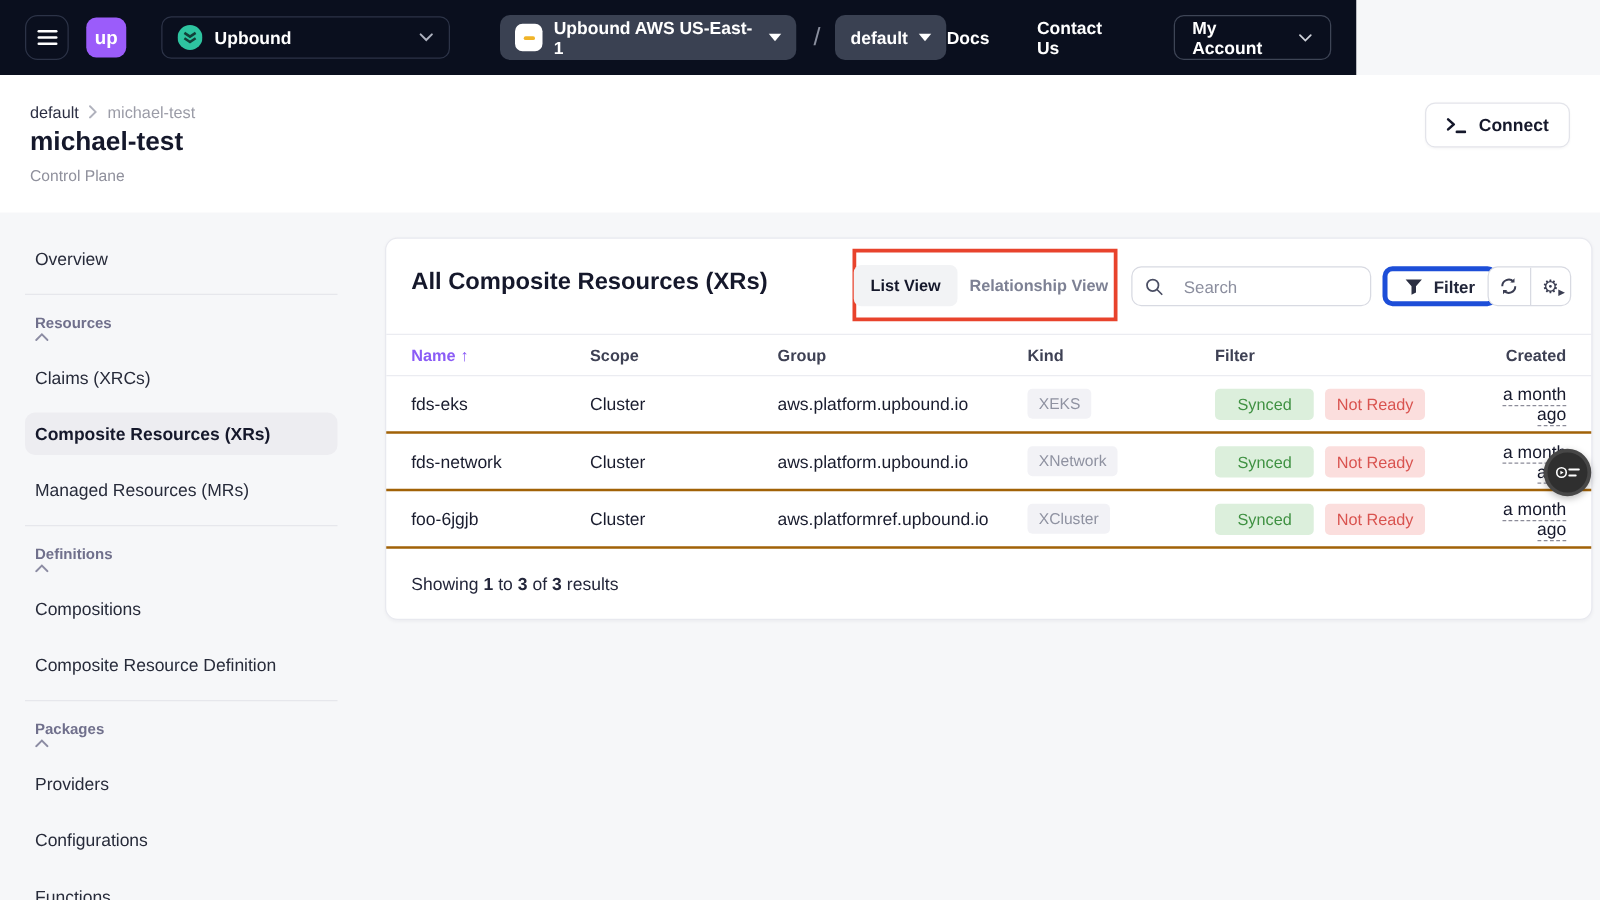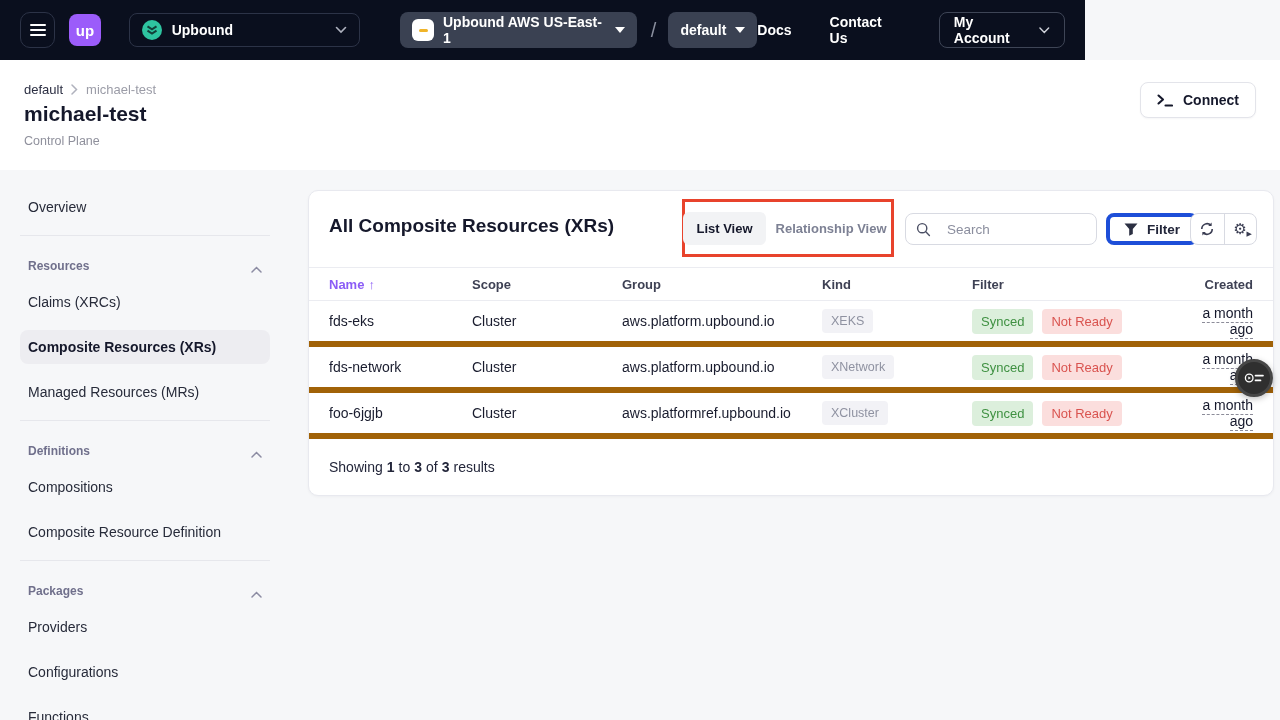--- a/index.html
+++ b/index.html
@@ -40,22 +40,22 @@
   .connect-btn { position:absolute; right:24px; top:22px; height:36px; background:#fff; border:1px solid #e3e4ea;
                  border-radius:8px; display:flex; align-items:center; gap:10px; padding:0 16px;
                  font-size:14px; font-weight:800; color:#15182b; cursor:pointer; box-shadow:0 1px 2px rgba(20,24,43,.04); }
 
   
   .sidebar { position:absolute; left:20px; top:190px; width:250px; }
   .side-item { height:34px; display:flex; align-items:center; padding:0 8px; border-radius:8px;
                font-size:14px; color:#272b3a; cursor:pointer; margin-bottom:11px; }
   .side-item.active { background:#ededf1; font-weight:800; color:#15182b; }
   .side-div { border-top:1px solid #e6e7ec; margin:5px 0 15px 0; }
-  .section-head { display:flex; align-items:flex-end; justify-content:space-between; padding:0 8px;
-                  height:22px; margin-bottom:12px; cursor:pointer; }
+  .section-head { display:flex; align-items:flex-start; justify-content:space-between; padding:0 8px;
+                  height:22px; margin-bottom:12px; cursor:pointer;flex-direction:column; }
   .section-head .t { font-size:12px; font-weight:800; color:#70708c; }
 
   
   .card { position:absolute; left:308px; top:190px; width:966px; background:#fff;
           border:1px solid #e8e9ef; border-radius:10px; box-shadow:0 1px 3px rgba(20,24,43,.04); }
   .card-header { position:relative; height:76px; }
   .card-title { position:absolute; left:20px; top:24px; font-size:19px; font-weight:800; color:#15182b; }
   .annotation-box { position:absolute; left:373px; top:8px; width:212px; height:58px;
                     border:3px solid #e8432c; display:flex; align-items:center; justify-content:center; gap:4px; }
   .toggle-active { background:#f2f3f5; border-radius:6px; padding:9px 13px; font-size:13px; font-weight:800; color:#15182b; cursor:pointer; white-space:nowrap; }
@@ -73,26 +73,26 @@
   .icon-cell + .icon-cell { border-left:1px solid #d8dae2; }
   .gear-wrap { position:relative; font-family:"DejaVu Sans",sans-serif; color:#3a3d52; font-size:15px; line-height:1; }
   .gear-wrap .mini-tri { position:absolute; right:-5px; bottom:-1px; font-size:7px; color:#3a3d52; }
 
   
   .thead, .trow { display:grid; grid-template-columns:143px 150px 200px 150px 210px 1fr; align-items:center; padding:0 20px; }
   .thead { height:34px; border-top:1px solid #ebecf1; border-bottom:1px solid #ebecf1;
            font-size:13px; font-weight:800; color:#3e4154; }
   .th-name { color:#8b5cf6; display:flex; align-items:center; gap:4px; cursor:pointer; }
   .th-created, .td-created { text-align:right; }
-  .trow { height:46px; border-bottom:6px solid #a16207; font-size:14px; color:#191c2e; }
+  .trow { height:46px; border-bottom:2px solid #a16207; font-size:14px; color:#191c2e; }
   .trow:last-of-type { border-bottom:1px solid #ebecf1; }
   .kind-badge { display:inline-block; padding:5px 9px; background:#f2f2f6; color:#8f92a1;
                 border-radius:4px; font-size:12.5px; }
   .td-status { display:flex; gap:9px; }
-  .badge-synced { padding:5px 9px; border-radius:4px; font-size:13px; background:#dcefdc; color:#3f9142; }
+  .badge-synced { padding:5px 18px; border-radius:4px; font-size:13px; background:#dcefdc; color:#3f9142; }
   .badge-notready { padding:5px 9px; border-radius:4px; font-size:13px; background:#fbdedd; color:#d9534f; }
   .created-link { border-bottom:1px dashed #8c8c99; padding-bottom:1px; color:#15182b; cursor:pointer; }
   .tfoot { display:flex; gap:4px; align-items:center; padding:20px 20px; font-size:14px; color:#23263a; }
   .tfoot b { font-weight:800; }
 
   
   .fab { position:absolute; left:1235px; top:359px; width:38px; height:38px; border-radius:50%;
          background:#2f2f2f; border:3px solid #474747; display:flex; align-items:center; justify-content:center;
          cursor:pointer; box-shadow:0 2px 6px rgba(0,0,0,.25); }
 </style>

